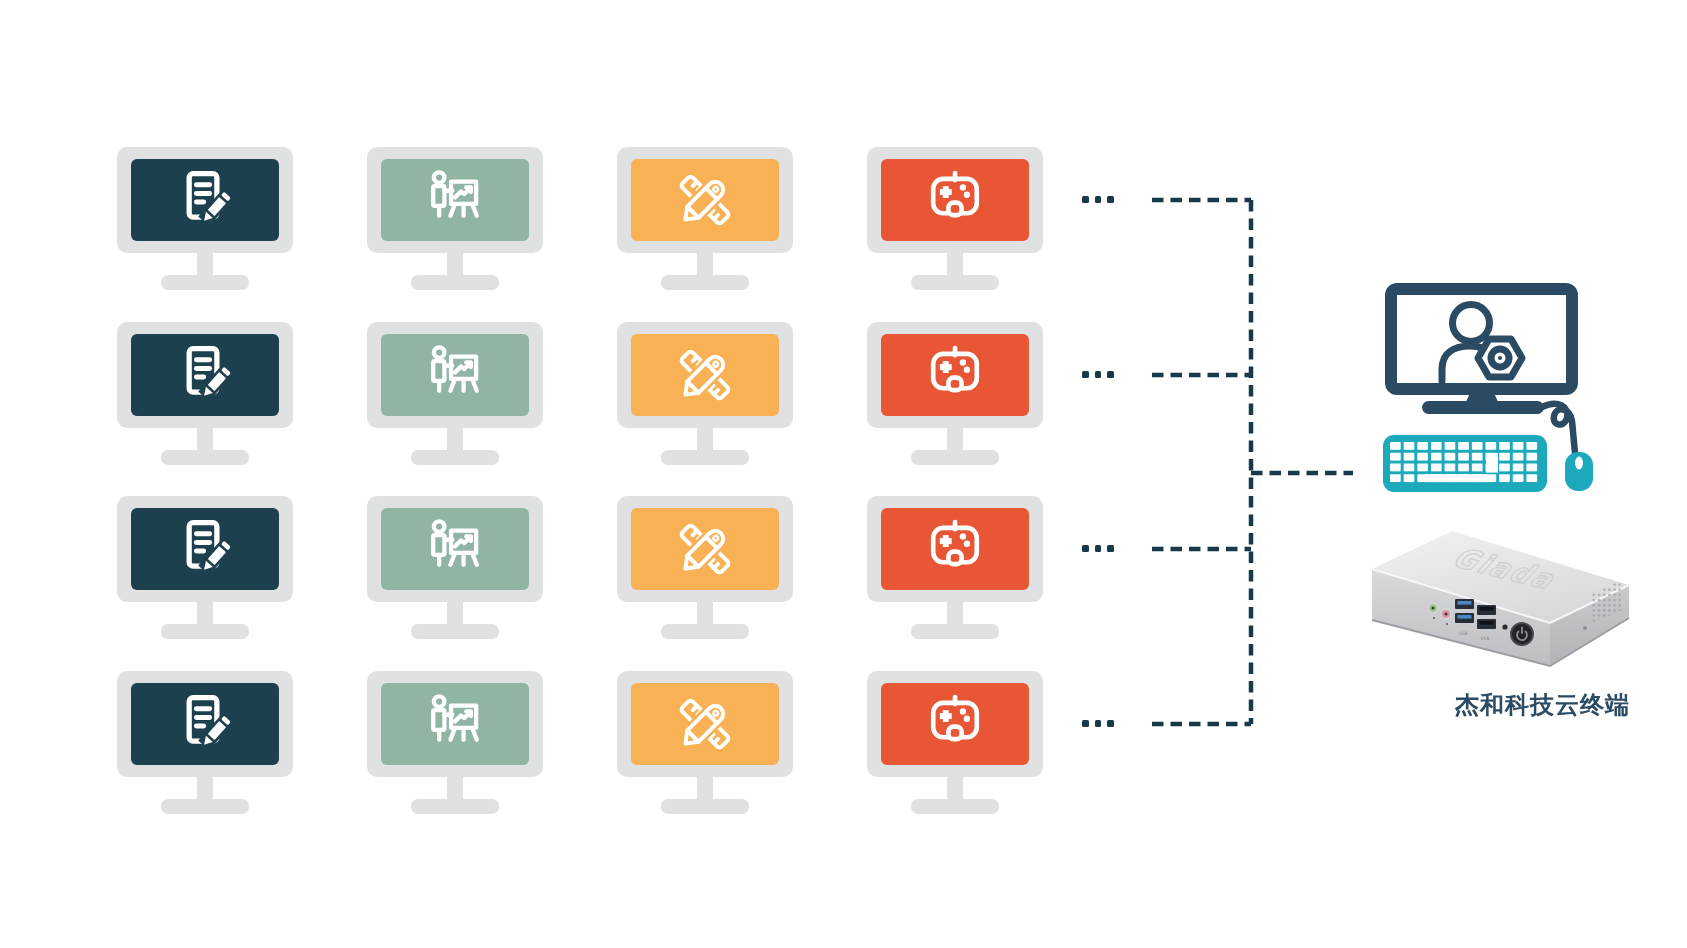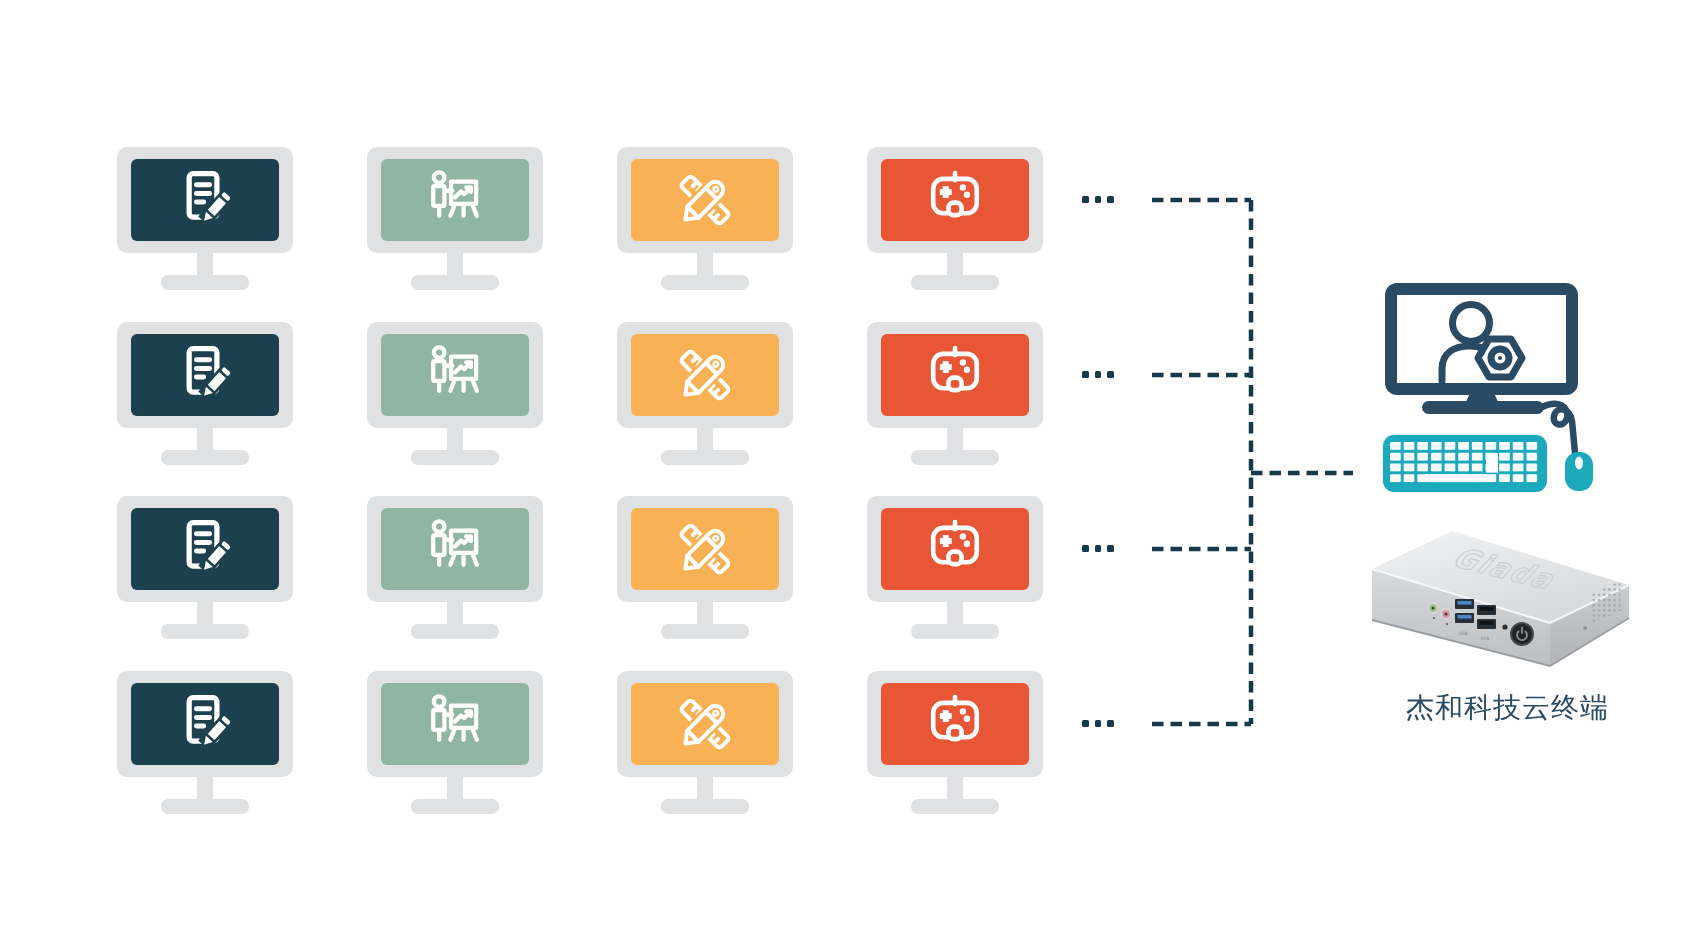--- a/index.html
+++ b/index.html
@@ -31,22 +31,22 @@
   
   .dots{position:absolute;left:1082px;display:flex;gap:6px}
   .dots i{display:block;width:6.5px;height:7px;background:var(--line);border-radius:1.5px}
   .dots-r1{top:196px}.dots-r2{top:371px}.dots-r3{top:545px}.dots-r4{top:720px}
 
   
   .lines-svg{position:absolute;left:1140px;top:190px;width:225px;height:545px}
   .admin-svg{position:absolute;left:1370px;top:275px;width:235px;height:220px}
   .device-svg{position:absolute;left:1363px;top:520px;width:270px;height:155px}
 
-  .terminal-label{position:absolute;left:1385px;top:689px;width:245px;text-align:center;
-       font-size:28px;font-weight:400;color:var(--label-navy);letter-spacing:1px;white-space:nowrap}
+  .terminal-label{position:absolute;left:1385px;top:689px;width:245px;text-align:right;
+       font-size:24px;font-weight:700;color:var(--label-navy);letter-spacing:1px;white-space:nowrap}
 </style>
 </head>
 <body>
 
 <div class="canvas">
 
   <svg width="0" height="0" style="position:absolute" aria-hidden="true">
     <defs>
       <symbol id="icon-doc" viewBox="0 0 100 100">
         <rect x="26" y="10" width="42" height="66" rx="6" fill="none" stroke="#fff" stroke-width="8"></rect>

